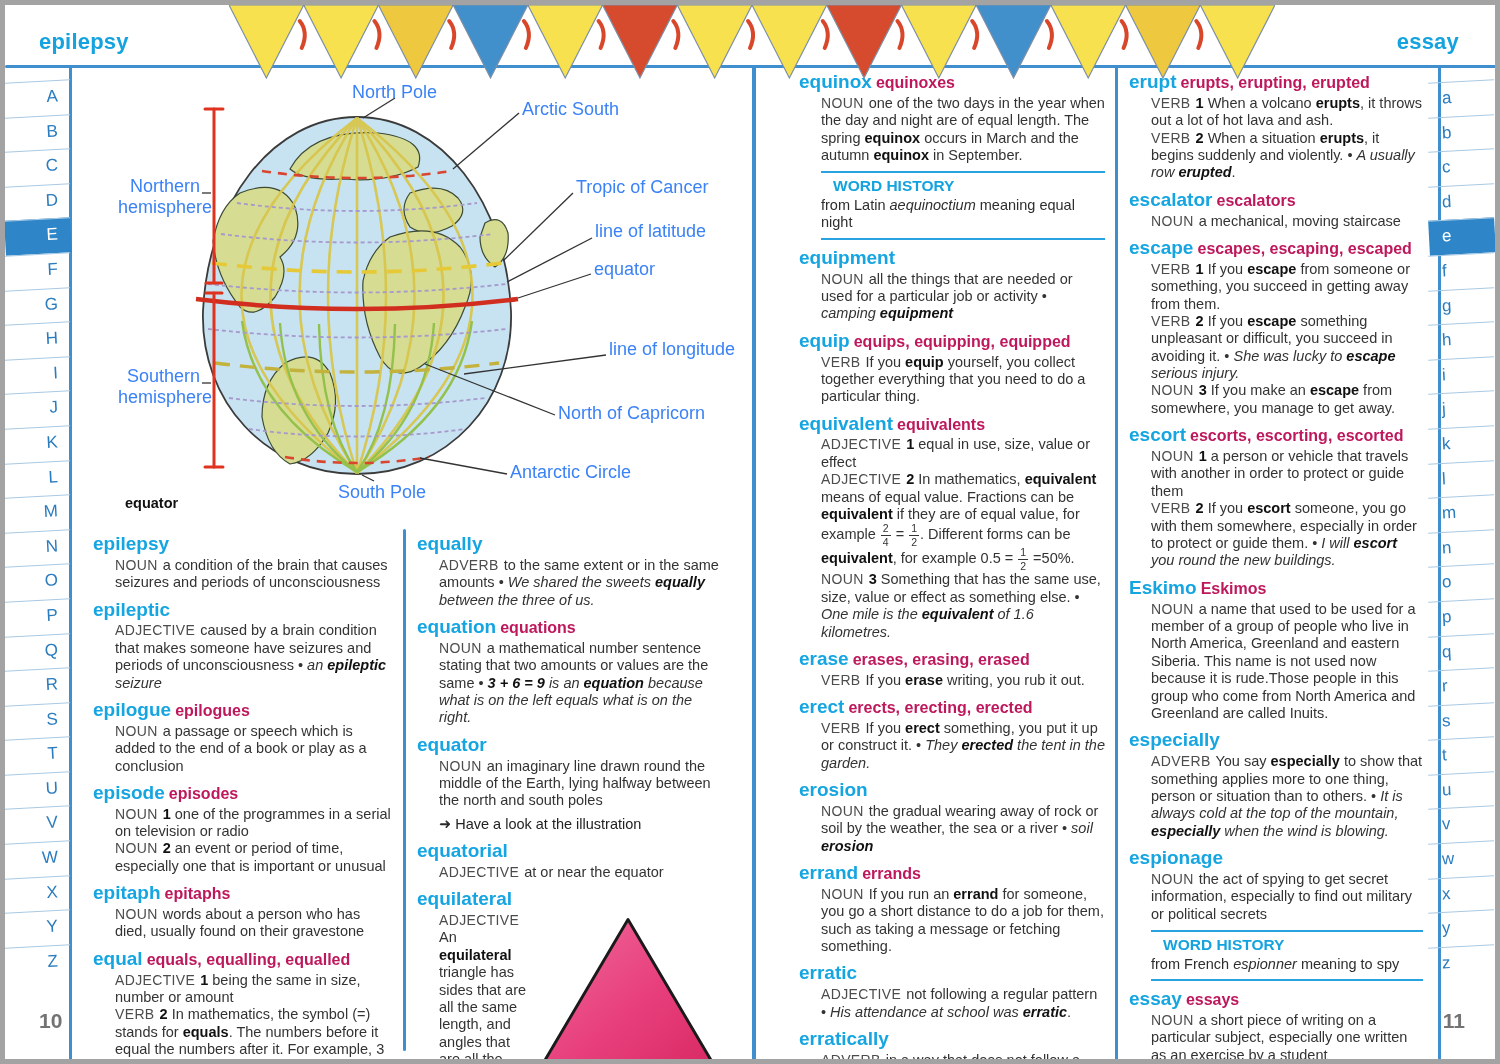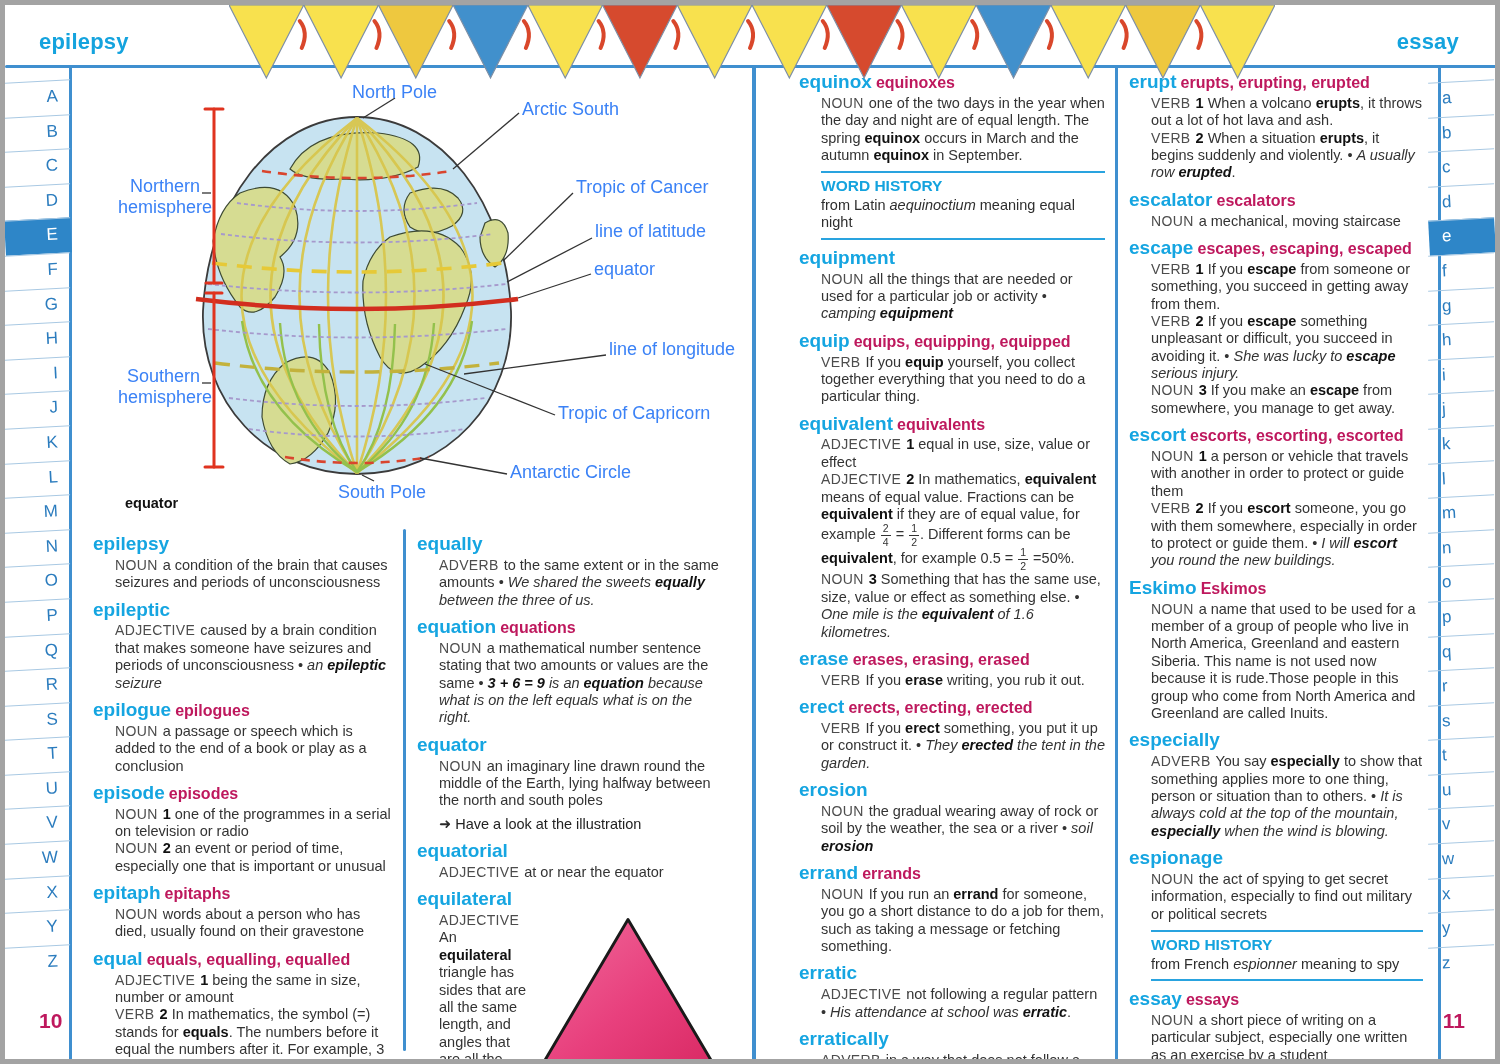--- a/index.html
+++ b/index.html
@@ -13,21 +13,21 @@
   
   .tabs{position:absolute;top:76px;width:66px;}
   #tabs-left{left:0;}
   #tabs-right{right:0;}
   .tab{position:relative;width:66px;height:34.6px;border-top:1.5px solid #a9c9e3;transform:rotate(-3deg);box-sizing:border-box;}
   .tab span{position:absolute;top:50%;transform:translateY(-58%);font-size:17px;color:#2b7cbe;}
   #tabs-left .tab span{right:13px;}
   #tabs-right .tab span{left:13px;}
   .tab.active{background:#2e86c8;}
   .tab.active span{color:#ffffff;}
-  .pgnum{position:absolute;bottom:26px;font-size:21px;font-weight:bold;color:#be185d;}
+  .pgnum{position:absolute;bottom:26px;font-size:21px;font-weight:bold;color:#737373;}
   #pg-left{left:34px;}
   #pg-right{right:30px;}
   
   #banner{position:absolute;left:224px;top:0;z-index:5;}
   
   .col{position:absolute;font-size:14.5px;line-height:1.2;}
   #col1{left:88px;top:528px;width:302px;}
   #col2{left:412px;top:528px;width:302px;}
   #col3{left:794px;top:66px;width:306px;}
   #col4{left:1124px;top:66px;width:294px;}
@@ -37,21 +37,21 @@
   .forms{color:#be185d;font-weight:bold;font-size:16px;}
   .sense{margin-left:22px;color:#333;}
   .sense b{color:#111;}
   .pos{font-size:14px;letter-spacing:.35px;color:#4c4c4c;padding-right:1px;}
   .frac{display:inline-block;vertical-align:-7px;text-align:center;font-size:10.5px;line-height:1;margin:0 1px;}
   .frac .fn{display:block;border-bottom:1.3px solid #333;padding:0 2px 1px;}
   .frac .fd{display:block;padding-top:1px;}
   .xref{margin:6px 0 2px 22px;color:#222;}
   .xref-arrow{font-weight:bold;color:#2a2a2a;}
   .wh{margin:7px 0 4px 22px;border-top:2.5px solid #29a3df;border-bottom:2.5px solid #29a3df;padding:4px 0 6px;}
-  .wh-title{color:#14a3de;font-weight:bold;font-size:15.5px;margin-bottom:1px;}
+  .wh-title{color:#14a3de;font-weight:bold;font-size:15.5px;margin-bottom:1px;margin-left:12px;}
   .fig-row{display:flex;gap:4px;align-items:flex-start;}
   .fig-text{width:116px;flex:none;}
   
   #illus{position:absolute;left:85px;top:66px;width:660px;height:462px;}
   #illus svg{position:absolute;left:0;top:0;}
   .glabel{position:absolute;font-size:18px;color:#3b82f6;white-space:nowrap;}
   .glabel.two{white-space:normal;text-align:right;width:82px;line-height:1.15;}
   #cap-equator{position:absolute;left:35px;top:424px;font-size:14.5px;font-weight:bold;color:#111;}
 </style>
 </head>
@@ -333,21 +333,21 @@
         <line x1="112" y1="122" x2="121" y2="122"></line>
         <line x1="112" y1="312" x2="121" y2="312"></line>
       </g>
     </svg>
     <div class="glabel" style="left:262px;top:11px;">North Pole</div>
     <div class="glabel" style="left:432px;top:28px;">Arctic South</div>
     <div class="glabel" style="left:486px;top:106px;">Tropic of Cancer</div>
     <div class="glabel" style="left:505px;top:150px;">line of latitude</div>
     <div class="glabel" style="left:504px;top:188px;">equator</div>
     <div class="glabel" style="left:519px;top:268px;">line of longitude</div>
-    <div class="glabel" style="left:468px;top:332px;">Tropic of Capricorn</div>
+    <div class="glabel" style="left:468px;top:332px;">North of Capricorn</div>
     <div class="glabel" style="left:420px;top:391px;">Antarctic Circle</div>
     <div class="glabel" style="left:248px;top:411px;">South Pole</div>
     <div class="glabel two" style="left:28px;top:105px;">Northern hemisphere</div>
     <div class="glabel two" style="left:28px;top:295px;">Southern hemisphere</div>
     <div id="cap-equator">equator</div>
   </div>
 
   <div class="col" id="col1">
       <div class="entry">
         <div class="hwline"><span class="hw">epilepsy</span></div>

